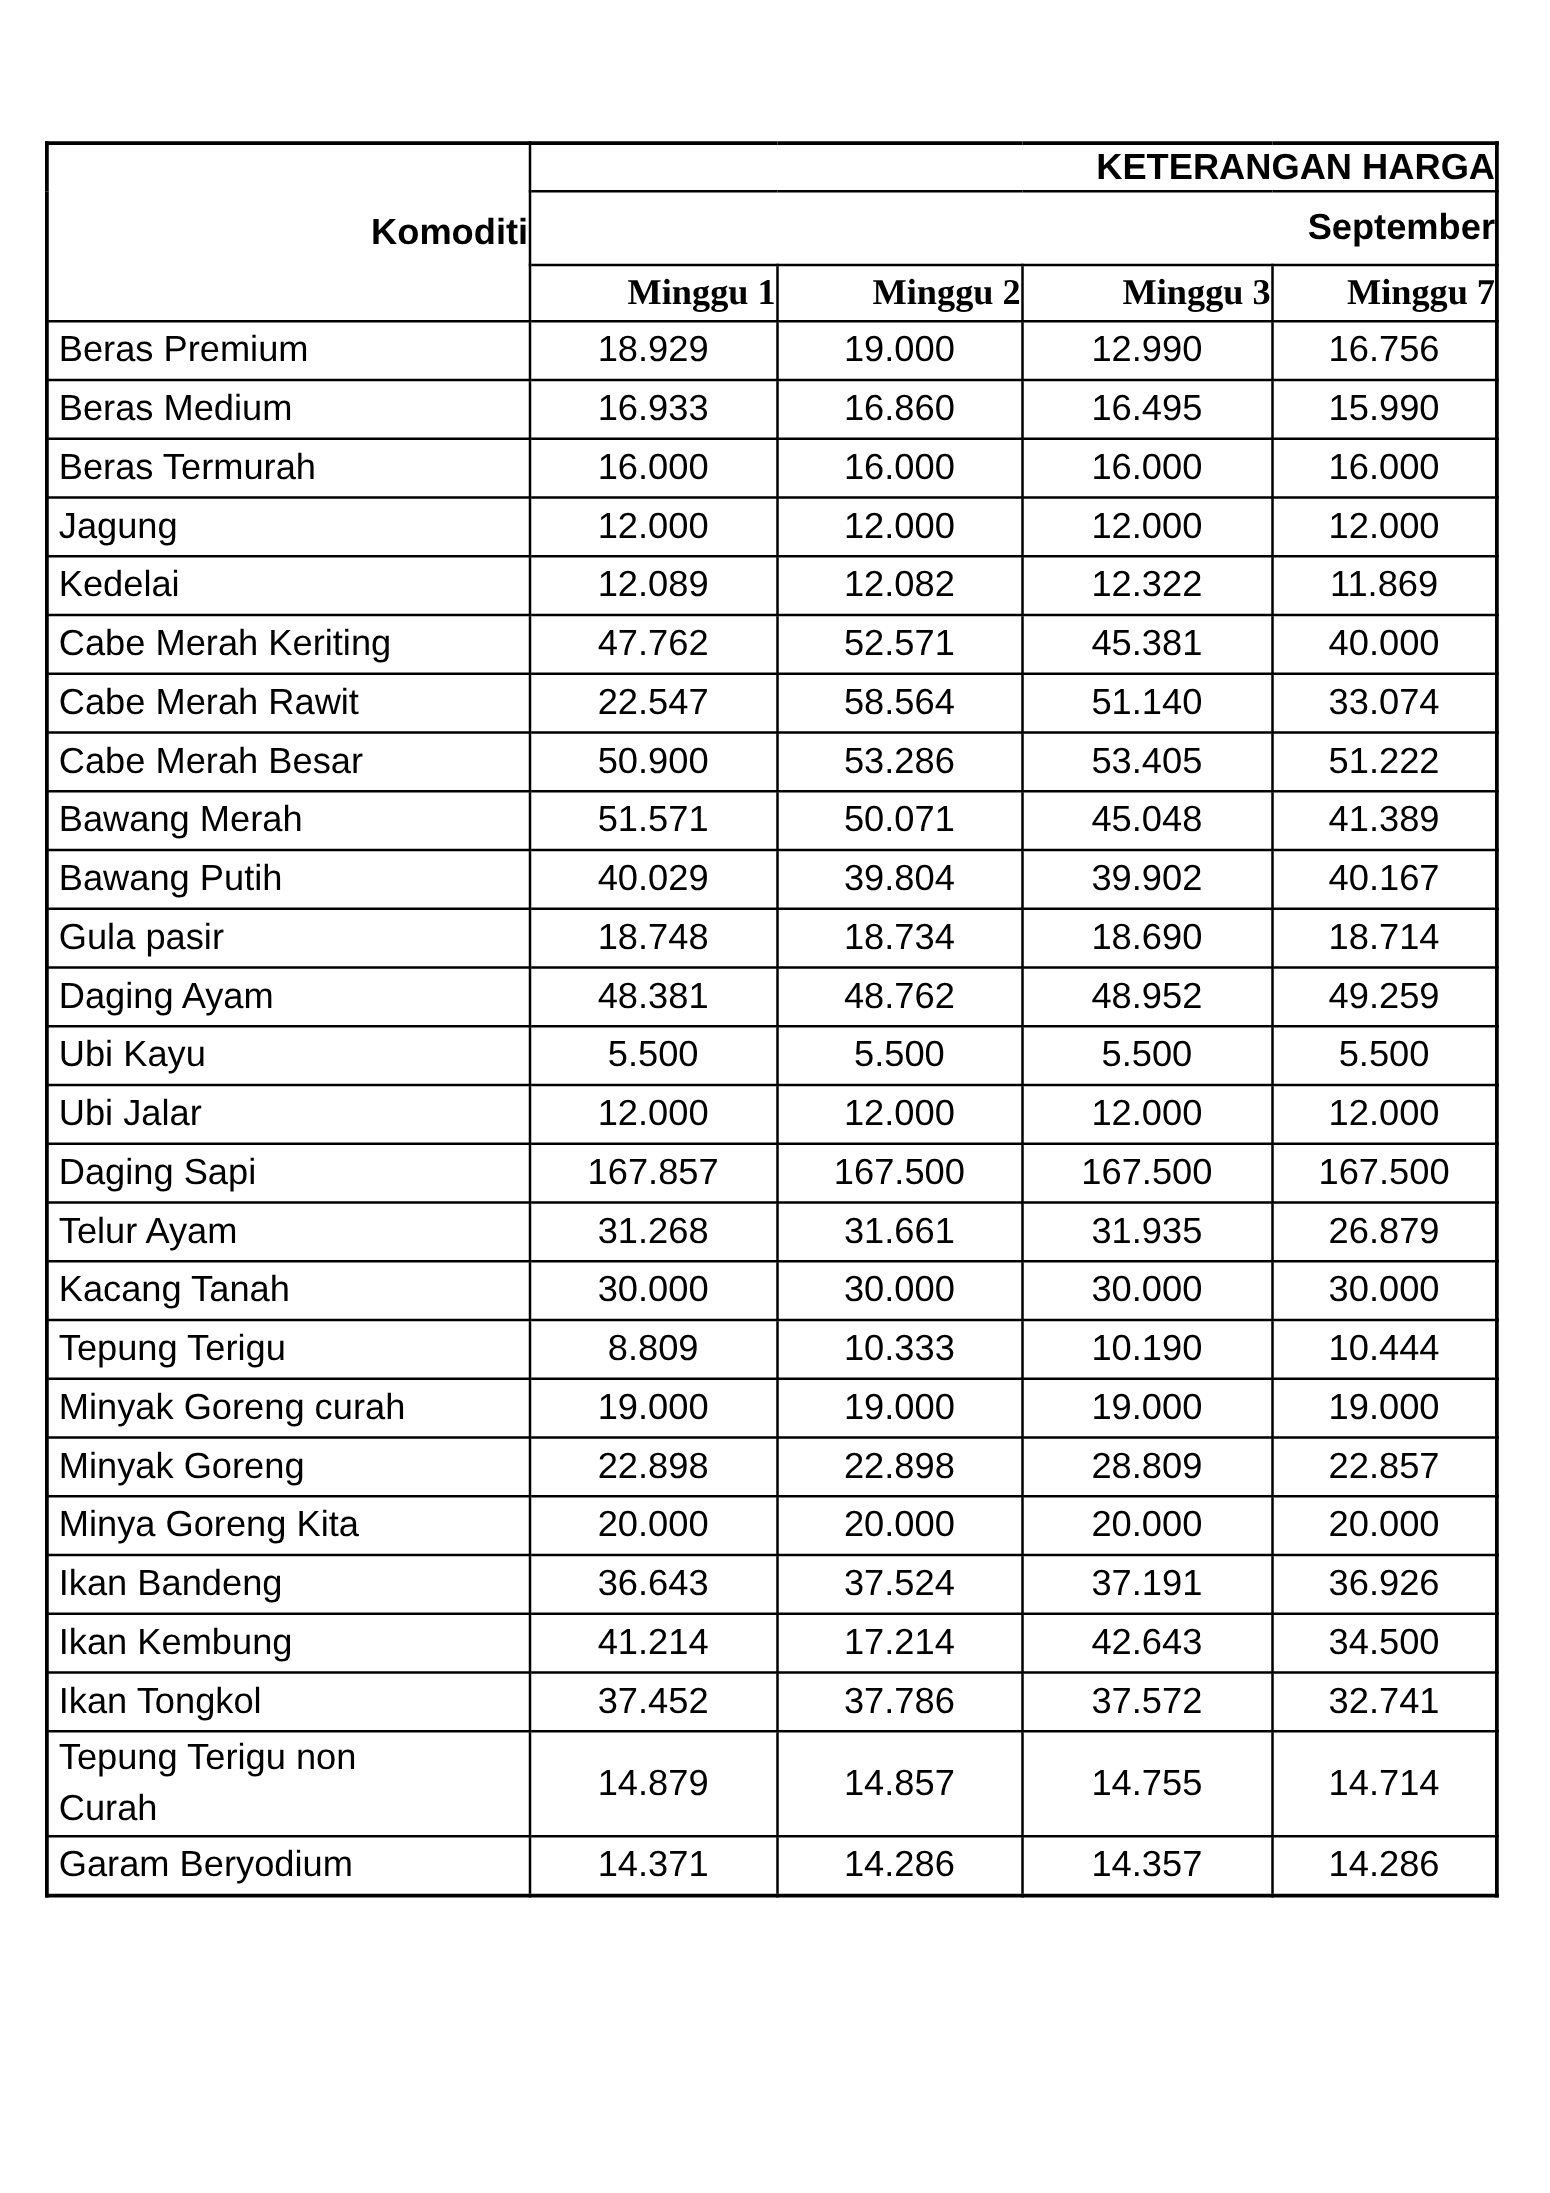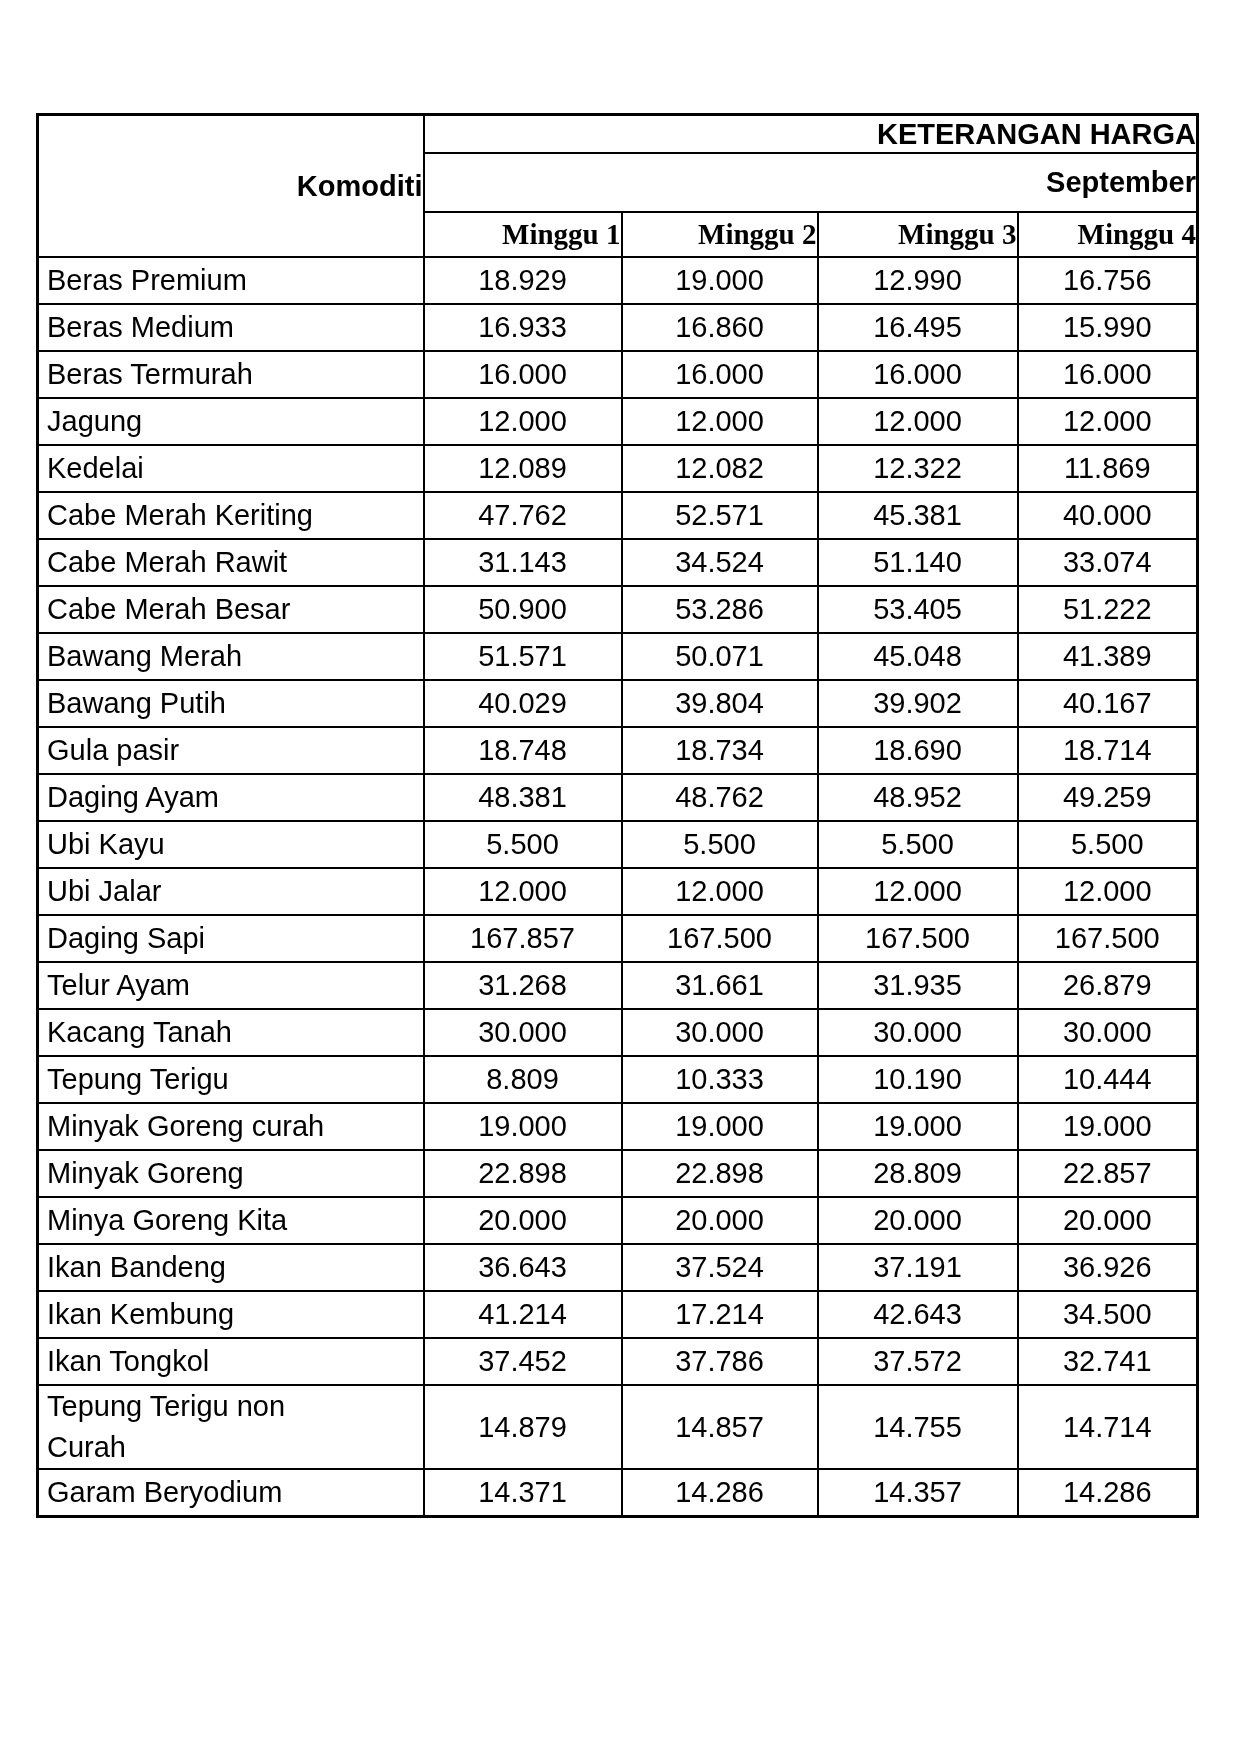--- a/index.html
+++ b/index.html
@@ -68,21 +68,21 @@
       <th rowspan="3">Komoditi</th>
       <th colspan="4">KETERANGAN HARGA</th>
     </tr>
     <tr class="row-september">
       <th colspan="4">September</th>
     </tr>
     <tr class="row-minggu">
       <th>Minggu 1</th>
       <th>Minggu 2</th>
       <th>Minggu 3</th>
-      <th>Minggu 4</th>
+      <th>Minggu 7</th>
     </tr>
   </thead>
   <tbody>
       <tr>
         <td class="c-name"><span>Beras Premium</span></td>
         <td class="c-val">18.929</td>
         <td class="c-val">19.000</td>
         <td class="c-val">12.990</td>
         <td class="c-val">16.756</td>
       </tr>
@@ -116,22 +116,22 @@
       </tr>
       <tr>
         <td class="c-name"><span>Cabe Merah Keriting</span></td>
         <td class="c-val">47.762</td>
         <td class="c-val">52.571</td>
         <td class="c-val">45.381</td>
         <td class="c-val">40.000</td>
       </tr>
       <tr>
         <td class="c-name"><span>Cabe Merah Rawit</span></td>
-        <td class="c-val">31.143</td>
-        <td class="c-val">34.524</td>
+        <td class="c-val">22.547</td>
+        <td class="c-val">58.564</td>
         <td class="c-val">51.140</td>
         <td class="c-val">33.074</td>
       </tr>
       <tr>
         <td class="c-name"><span>Cabe Merah Besar</span></td>
         <td class="c-val">50.900</td>
         <td class="c-val">53.286</td>
         <td class="c-val">53.405</td>
         <td class="c-val">51.222</td>
       </tr>

